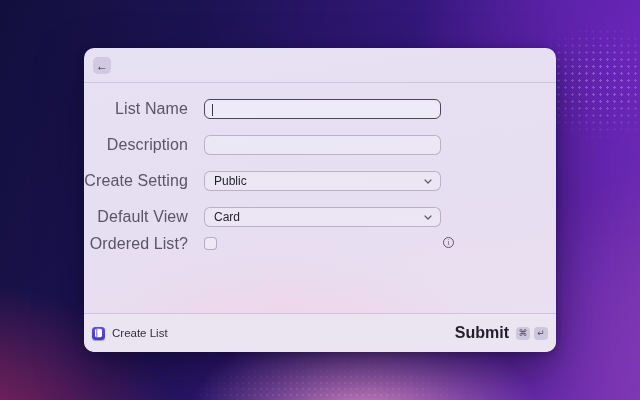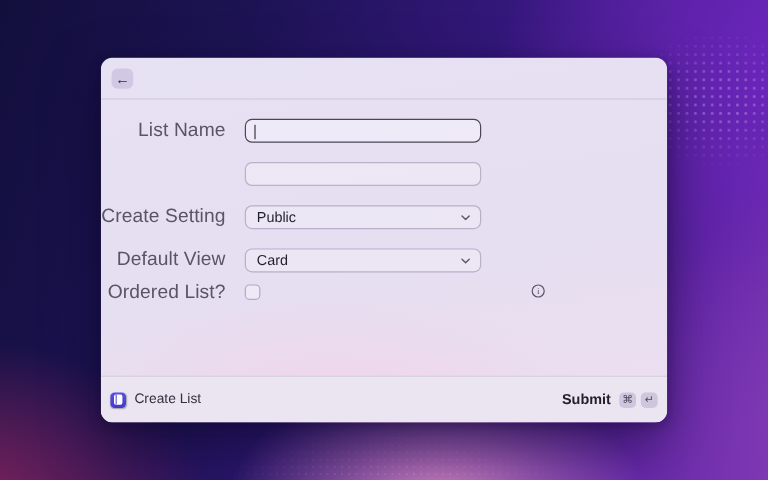--- a/index.html
+++ b/index.html
@@ -42,21 +42,21 @@
     position:absolute;left:9px;top:9px;width:18px;height:17px;border-radius:5px;
     background:rgba(111,93,150,0.18);display:flex;align-items:center;justify-content:center;
     font-size:12px;line-height:1;color:#2e2a3c;cursor:pointer;
   }
   .row{position:absolute;left:0;width:100%;height:20px;}
   .field-label{
     position:absolute;left:0;top:0;width:104px;text-align:right;
     font-size:16px;color:#5a5466;line-height:20px;letter-spacing:0.1px;
   }
   .field-box{
-    position:absolute;left:120px;top:0;width:197px;height:20px;box-sizing:border-box;
+    position:absolute;left:120px;top:0;width:237px;height:20px;box-sizing:border-box;
     border:1px solid rgba(92,78,120,0.35);border-radius:6px;
     background:rgba(255,255,255,0.26);
     padding-left:19px;
   }
   .field-box.focused{border:1.5px solid #4b4559;background:rgba(255,255,255,0.32);}
   .caret{position:absolute;left:7px;top:3.5px;width:1.3px;height:12px;background:#3a3549;}
   .select-value{
     position:absolute;left:9px;top:0;line-height:18px;font-size:12px;color:#221f2c;
   }
   .chevron{position:absolute;right:8px;top:7px;width:8px;height:5px;}
@@ -77,21 +77,21 @@
     display:flex;align-items:center;padding:0 8px;
   }
   .app-icon{
     width:13px;height:13px;border-radius:3.5px;flex:0 0 auto;
     background:linear-gradient(180deg,#5a50e6,#4338ca);
     display:flex;align-items:center;justify-content:center;
     box-shadow:0 0.5px 1px rgba(0,0,0,0.3);
   }
   .app-name{font-size:11.5px;color:#332f40;margin-left:7px;}
   .footer-right{margin-left:auto;display:flex;align-items:center;gap:4px;}
-  .submit-label{font-size:12px;font-weight:bold;color:#221e2e;margin-right:3px;cursor:pointer;}
+  .submit-label{font-size:16px;font-weight:bold;color:#221e2e;margin-right:3px;cursor:pointer;}
   .keycap{
     width:14px;height:13px;border-radius:4px;background:rgba(111,93,150,0.22);
     display:flex;align-items:center;justify-content:center;
     font-size:9px;line-height:1;color:#4e4959;
   }
 </style>
 </head>
 <body>
 
 <div class="dots-tr"></div>
@@ -106,20 +106,21 @@
   </div>
 
   <div class="row" style="top:51px;">
     <div class="field-label">List Name</div>
     <div class="field-box focused">
       <div class="caret"></div>
     </div>
   </div>
 
   <div class="row" style="top:87px;">
+    <div class="field-label">Description</div>
     <div class="field-box"></div>
   </div>
 
   <div class="row" style="top:123px;">
     <div class="field-label">Create Setting</div>
     <div class="field-box">
       <span class="select-value">Public</span>
       <svg class="chevron" viewBox="0 0 8 5">
         <path d="M1 1l3 3 3-3" stroke="#5e586c" stroke-width="1.2" fill="none" stroke-linecap="round" stroke-linejoin="round"></path>
       </svg>

